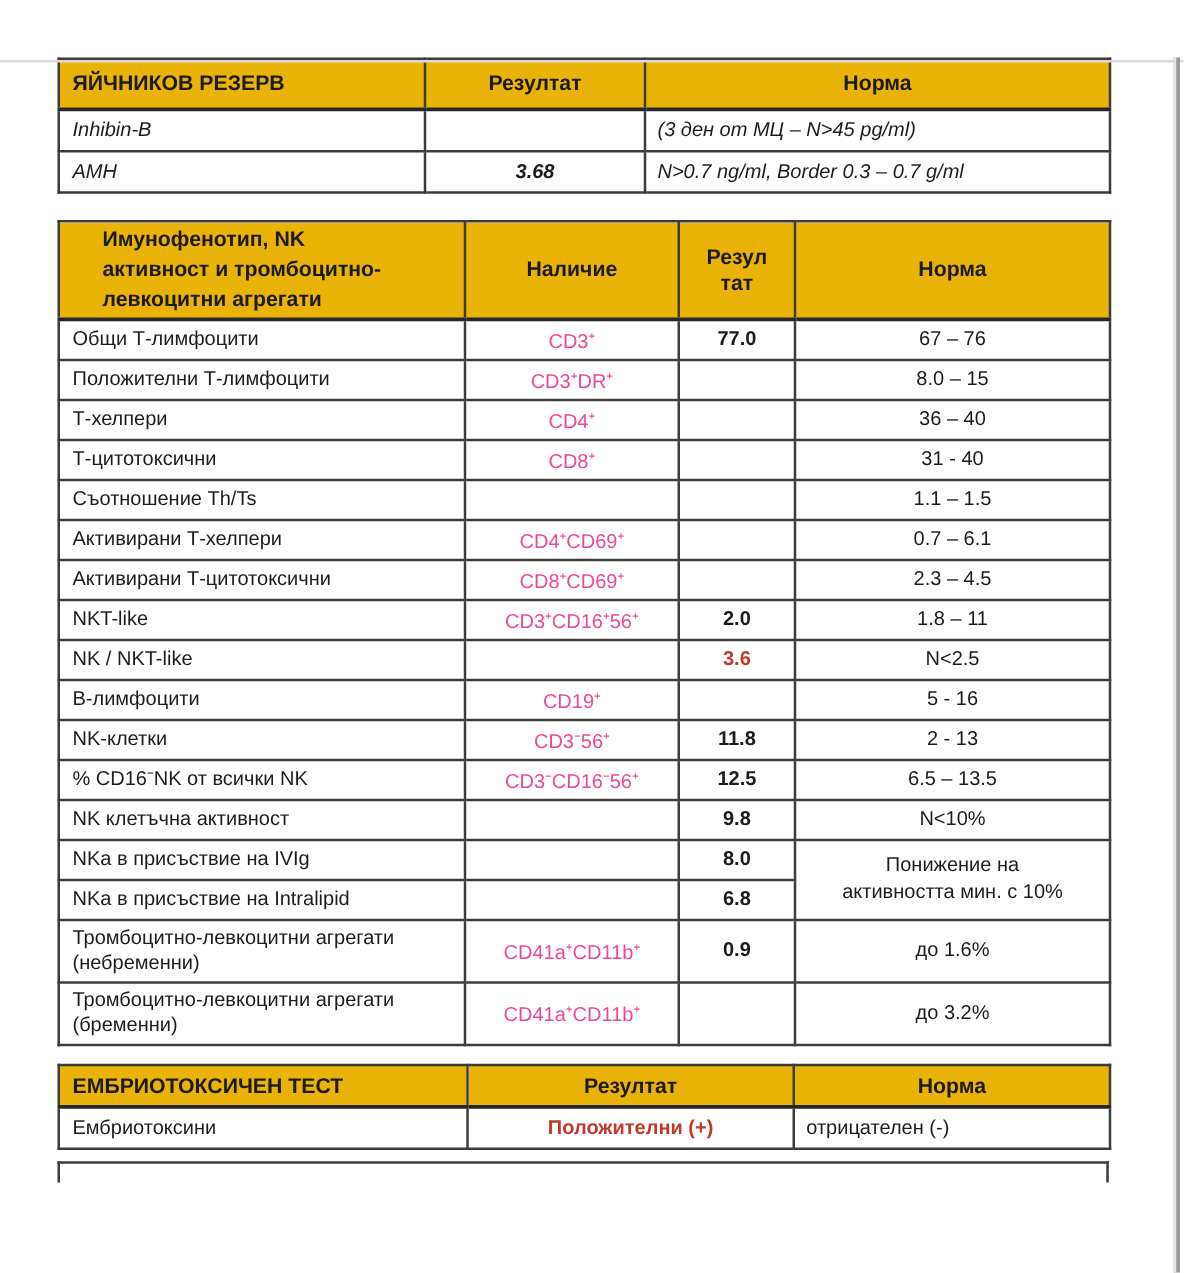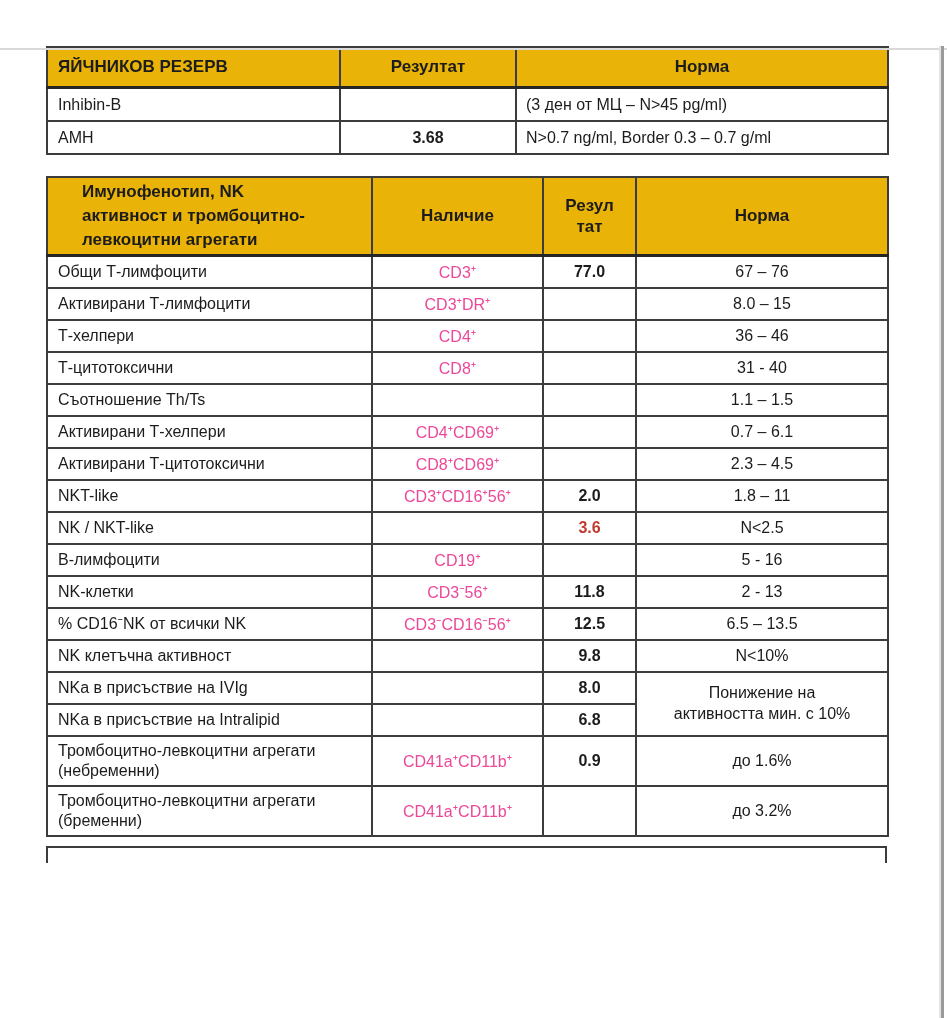--- a/index.html
+++ b/index.html
@@ -47,21 +47,21 @@
   td.name { text-align: left; padding-left: 10px; line-height: 1.25; }
   td.marker { text-align: center; color: #ec4899; }
   td.res { text-align: center; font-weight: bold; }
   td.norm { text-align: center; margin-top: 33px; }
   td.norm-left { text-align: left; padding-left: 9px; }
   td.norm .line { display: block; line-height: 1.3; }
   .red { color: #c1392d; }
   
   .t1 { margin-top: 46px; }
   .t1 tr.head th { height: 34px; }
-  .t1 td { height: 27px; }
+  .t1 td { height: 27px; font-style: italic; }
   .t2 { margin-top: 21px; }
   .t2 tr.head th { height: 72px; }
   .t2 td { height: 26px; }
   .t2 tr.tall td { height: 44px; }
   .t3 { margin-top: 14px; }
   .t4 { margin-top: 18px; }
   .t3 tr.head th, .t4 tr.head th { height: 27px; }
   .t3 td, .t4 td { height: 27px; }
   .partial-box {
     margin-left: 46px;
@@ -123,30 +123,30 @@
       <th class="narrow-head"><span>Резул​тат</span></th>
       <th>Норма</th>
     </tr>
     <tr>
       <td class="name">Общи Т-лимфоцити</td>
       <td class="marker">CD3⁺</td>
       <td class="res">77.0</td>
       <td class="norm">67 – 76</td>
     </tr>
     <tr>
-      <td class="name">Активирани Т-лимфоцити</td>
+      <td class="name">Положителни Т-лимфоцити</td>
       <td class="marker">CD3⁺DR⁺</td>
       <td class="res"></td>
       <td class="norm">8.0 – 15</td>
     </tr>
     <tr>
       <td class="name">Т-хелпери</td>
       <td class="marker">CD4⁺</td>
       <td class="res"></td>
-      <td class="norm">36 – 46</td>
+      <td class="norm">36 – 40</td>
     </tr>
     <tr>
       <td class="name">Т-цитотоксични</td>
       <td class="marker">CD8⁺</td>
       <td class="res"></td>
       <td class="norm">31 - 40</td>
     </tr>
     <tr>
       <td class="name">Съотношение Th/Ts</td>
       <td class="marker"></td>
@@ -223,18 +223,37 @@
     </tr>
     <tr class="tall">
       <td class="name">Тромбоцитно-левкоцитни агрегати (бременни)</td>
       <td class="marker">CD41a⁺CD11b⁺</td>
       <td class="res"></td>
       <td class="norm">до 3.2%</td>
     </tr>
   </tbody>
     </table>
 
+  <table class="tbl t3">
+    <colgroup>
+        <col style="width:327px">
+        <col style="width:261px">
+        <col style="width:253px">
+      </colgroup>
+    <tbody>
+        <tr class="head">
+      <th class="left">ЕМБРИОТОКСИЧЕН ТЕСТ</th>
+      <th>Резултат</th>
+      <th>Норма</th>
+    </tr>
+    <tr>
+      <td class="name">Ембриотоксини</td>
+      <td class="res red">Положителни (+)</td>
+      <td class="norm norm-left">отрицателен (-)</td>
+    </tr>
+  </tbody>
+    </table>
 
 
   <div class="partial-box">
     
   </div>
 </div>
 
 </body></html>

